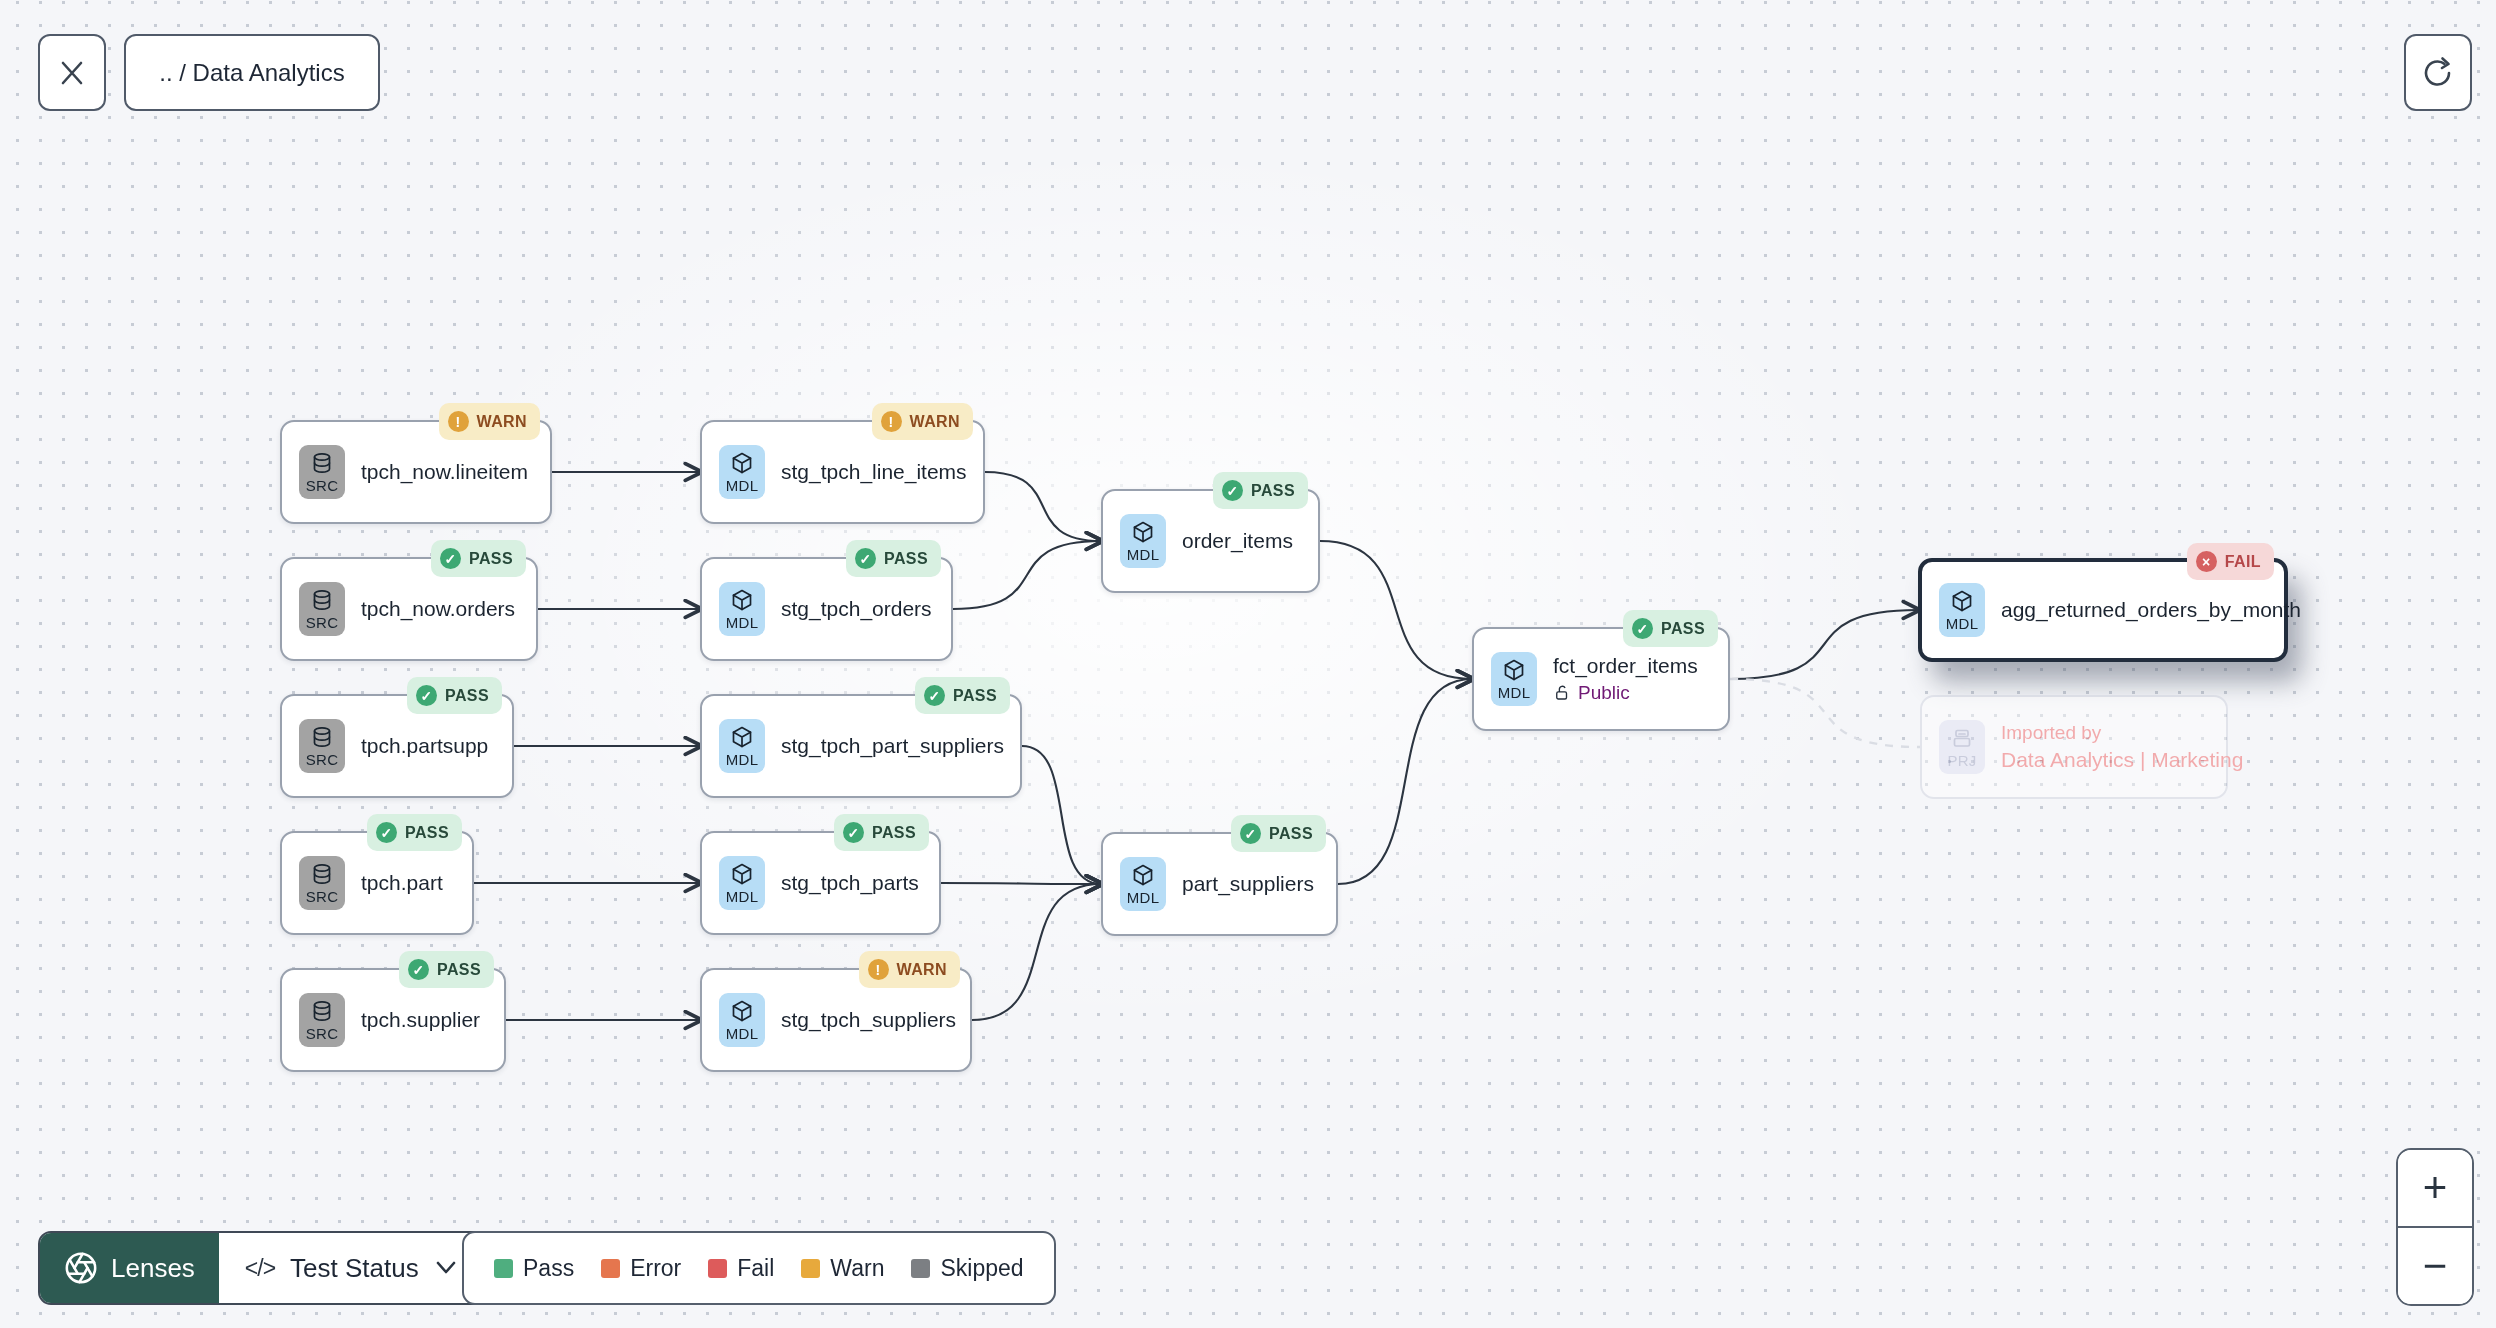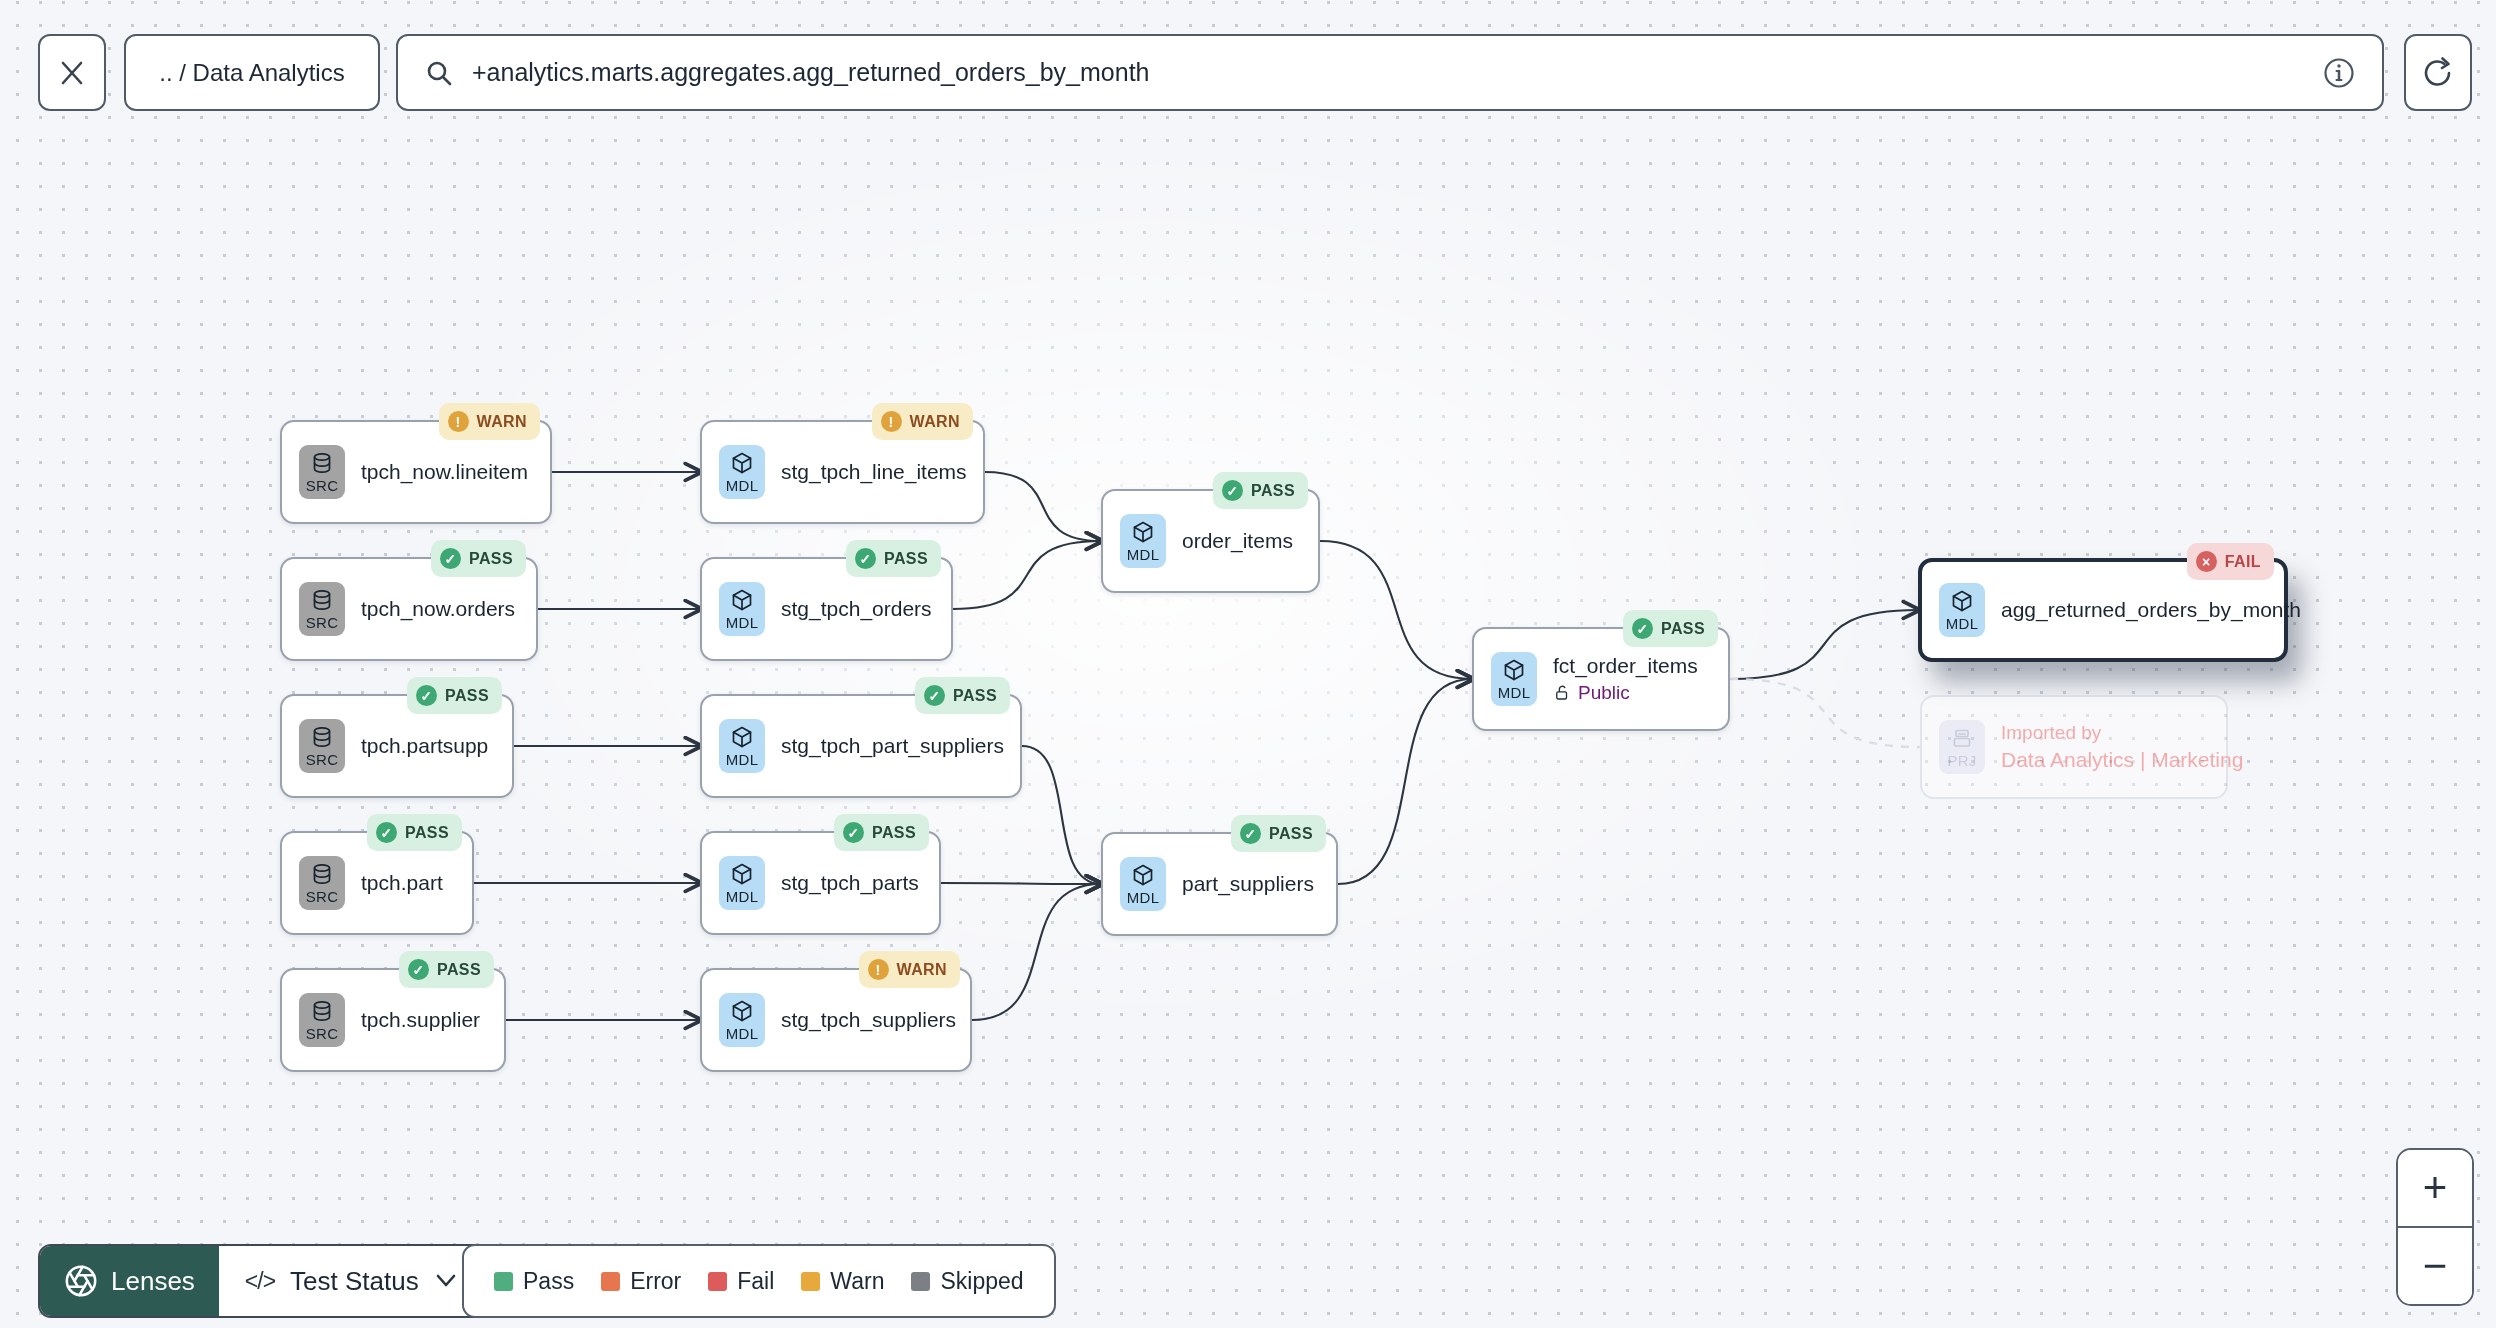--- a/index.html
+++ b/index.html
@@ -89,21 +89,21 @@
     color:#fff; font-size:14px; font-weight:bold;
   }
   .badge.pass { background:#d8f0e1; color:#27493a; }
   .badge.pass .dot { background:#3da873; }
   .badge.warn { background:#f8ecc6; color:#8d4c20; }
   .badge.warn .dot { background:#e0a23b; }
   .badge.fail { background:#f6d8d8; color:#b54749; }
   .badge.fail .dot { background:#d66161; }
 
   
-  .footer { position:absolute; left:0; bottom:8px; height:80px; width:100%; z-index:30; }
+  .footer { position:absolute; left:0; bottom:21px; height:80px; width:100%; z-index:30; }
   .lenses-group {
     position:absolute; left:38px; bottom:2px; height:74px;
     display:flex; border:2.5px solid #3f4956; border-radius:13px; overflow:hidden;
     background:#fff; cursor:pointer;
   }
   .lenses-seg {
     background:#2d5a52; color:#fff; display:flex; align-items:center;
     gap:13px; padding:0 24px; font-size:26px;
   }
   .lens-select {
@@ -368,33 +368,20 @@
 </div>
 
 <div class="toolbar">
   <div class="tb-btn close-btn">
     <svg width="30" height="30" viewBox="0 0 30 30">
       <path class="icon-stroke" d="M6 5 L24 25 M24 5 L6 25"></path>
     </svg>
   </div>
   <div class="tb-btn crumb-btn">
     <span>.. / Data Analytics</span>
-  </div>
-  <div class="tb-btn search-box">
-    <svg width="30" height="30" viewBox="0 0 30 30">
-      <circle class="icon-stroke" cx="13" cy="13" r="8"></circle>
-      <path class="icon-stroke" d="M19 19 L26 26"></path>
-    </svg>
-    <input type="text" value="+analytics.marts.aggregates.agg_returned_orders_by_month" style="">
-    <svg width="34" height="34" viewBox="0 0 34 34">
-      <circle cx="17" cy="17" r="13.5" fill="none" stroke="#4b5462" stroke-width="2.2"></circle>
-      <path d="M17 15 L17 24" stroke="#4b5462" stroke-width="2.6" stroke-linecap="round"></path>
-      <path d="M14.5 15 L17 15 M14.5 24 L19.5 24" stroke="#4b5462" stroke-width="2" stroke-linecap="round"></path>
-      <circle cx="17" cy="10" r="1.7" fill="#4b5462"></circle>
-    </svg>
   </div>
   <div class="tb-btn refresh-btn">
     <svg width="36" height="36" viewBox="0 0 36 36">
       <path class="icon-stroke" d="M29 18 A 11.5 11.5 0 1 1 24.5 8.9"></path>
       <path class="icon-stroke" d="M19.5 6.5 L27 8.5 L25.5 15.5" fill="none" transform="rotate(8 24 10)" style="display:none"></path>
       <path class="icon-stroke" d="M22.5 3.5 L28.5 9 L22 13"></path>
     </svg>
   </div>
 </div>
 

